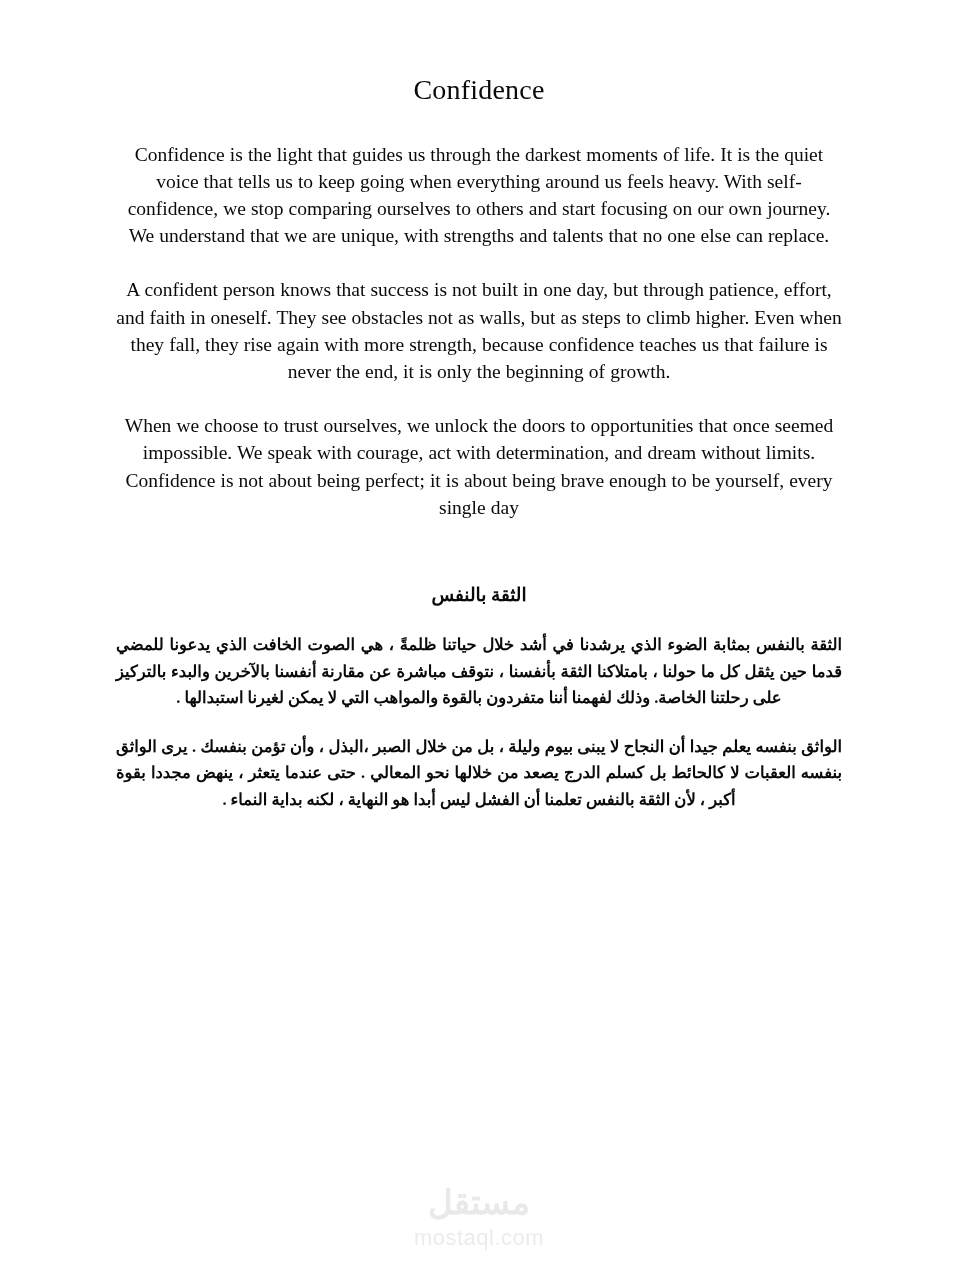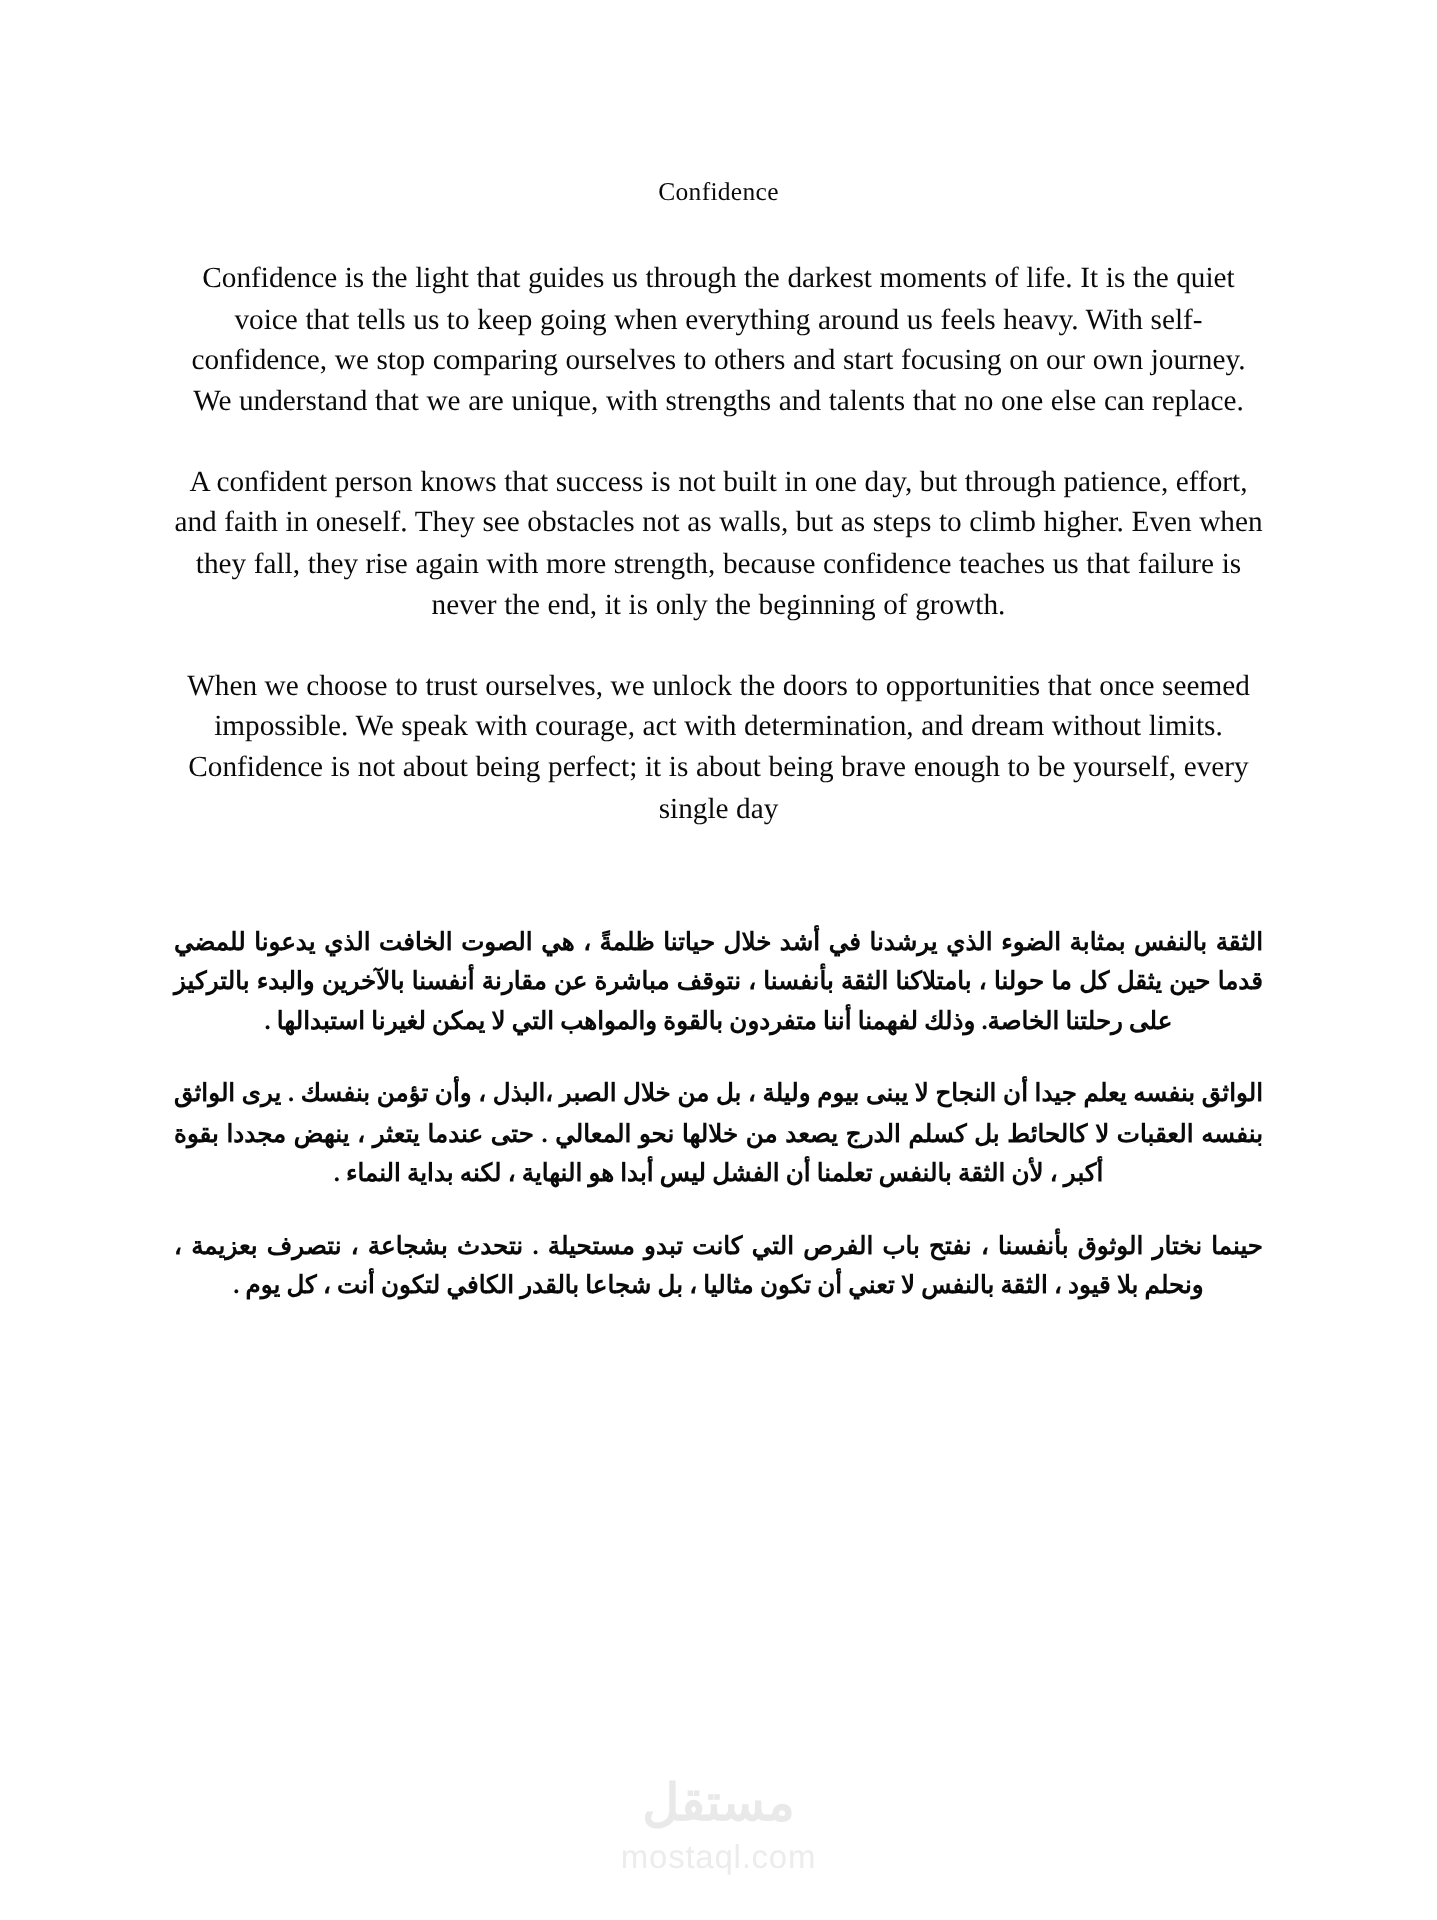--- a/index.html
+++ b/index.html
@@ -19,25 +19,25 @@
   .page {
     position: relative;
     width: 958px;
     height: 1280px;
     box-sizing: border-box;
   }
 
   
   .doc-title {
     text-align: center;
-    font-size: 17px;
+    font-size: 28px;
     line-height: 1.2;
     font-weight: 400;
     margin: 0;
-    padding-top: 118px;
+    padding-top: 73px;
     letter-spacing: 0.2px;
   }
 
   .en-body {
     margin: 0 auto;
     width: 726px;
     padding-top: 34px;
   }
 
   .en-para {
@@ -119,23 +119,23 @@
 
   <h1 class="doc-title">Confidence</h1>
 
   <div class="en-body">
     <p class="en-para">Confidence is the light that guides us through the darkest moments of life. It is the quiet voice that tells us to keep going when everything around us feels heavy. With self-confidence, we stop comparing ourselves to others and start focusing on our own journey. We understand that we are unique, with strengths and talents that no one else can replace.</p>
     <p class="en-para">A confident person knows that success is not built in one day, but through patience, effort, and faith in oneself. They see obstacles not as walls, but as steps to climb higher. Even when they fall, they rise again with more strength, because confidence teaches us that failure is never the end, it is only the beginning of growth.</p>
     <p class="en-para">When we choose to trust ourselves, we unlock the doors to opportunities that once seemed impossible. We speak with courage, act with determination, and dream without limits. Confidence is not about being perfect; it is about being brave enough to be yourself, every single day</p>
   </div>
 
   <div class="ar-section">
+    <h2 class="ar-title">الثقة بالنفس</h2>
     <p class="ar-para">الثقة بالنفس بمثابة الضوء الذي يرشدنا في أشد خلال حياتنا ظلمةً ، هي الصوت الخافت الذي يدعونا للمضي قدما حين يثقل كل ما حولنا ، بامتلاكنا الثقة بأنفسنا ، نتوقف مباشرة عن مقارنة أنفسنا بالآخرين والبدء بالتركيز على رحلتنا الخاصة. وذلك لفهمنا أننا متفردون بالقوة والمواهب التي لا يمكن لغيرنا استبدالها .</p>
     <p class="ar-para">الواثق بنفسه يعلم جيدا أن النجاح لا يبنى بيوم وليلة ، بل من خلال الصبر ،البذل ، وأن تؤمن بنفسك . يرى الواثق بنفسه العقبات لا كالحائط بل كسلم الدرج يصعد من خلالها نحو المعالي . حتى عندما يتعثر ، ينهض مجددا بقوة أكبر ، لأن الثقة بالنفس تعلمنا أن الفشل ليس أبدا هو النهاية ، لكنه بداية النماء .</p>
-    <p class="ar-para">حينما نختار الوثوق بأنفسنا ، نفتح باب الفرص التي كانت تبدو مستحيلة . نتحدث بشجاعة ، نتصرف بعزيمة ، ونحلم بلا قيود ، الثقة بالنفس لا تعني أن تكون مثاليا ، بل شجاعا بالقدر الكافي لتكون أنت ، كل يوم .</p>
   </div>
 
   <div class="watermark">
     <div class="watermark-mark">مستقل</div>
     <div class="watermark-url">mostaql.com</div>
   </div>
 
 </div>
 
 </body></html>

